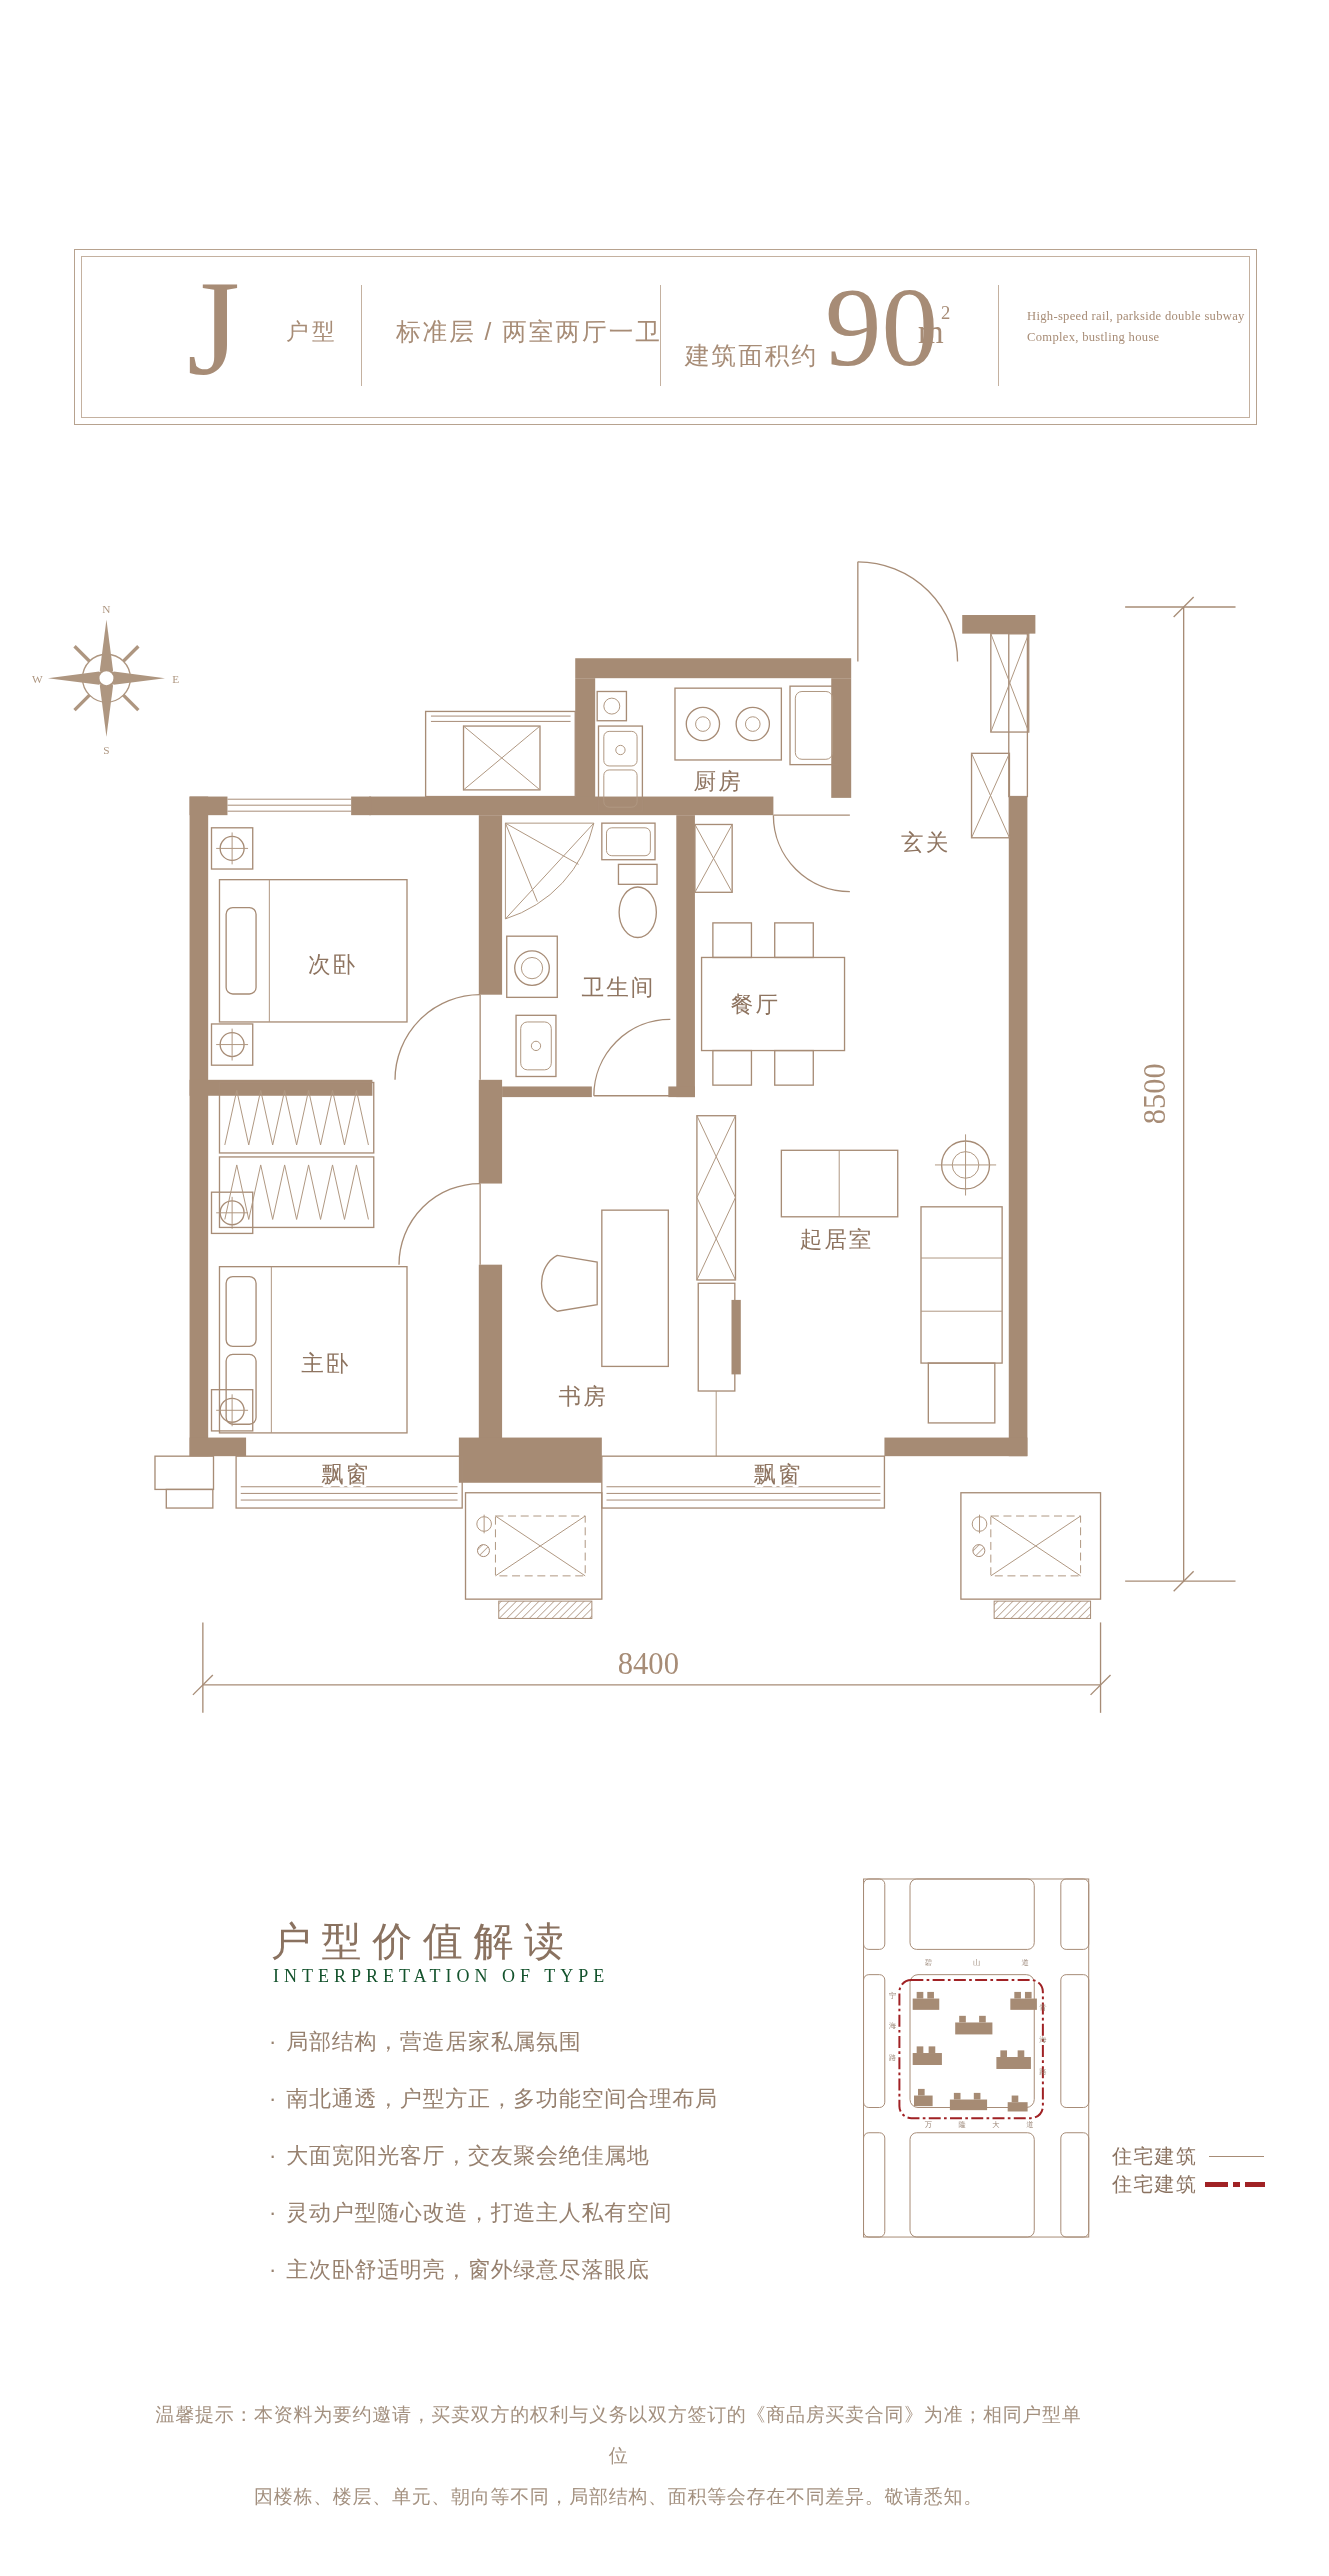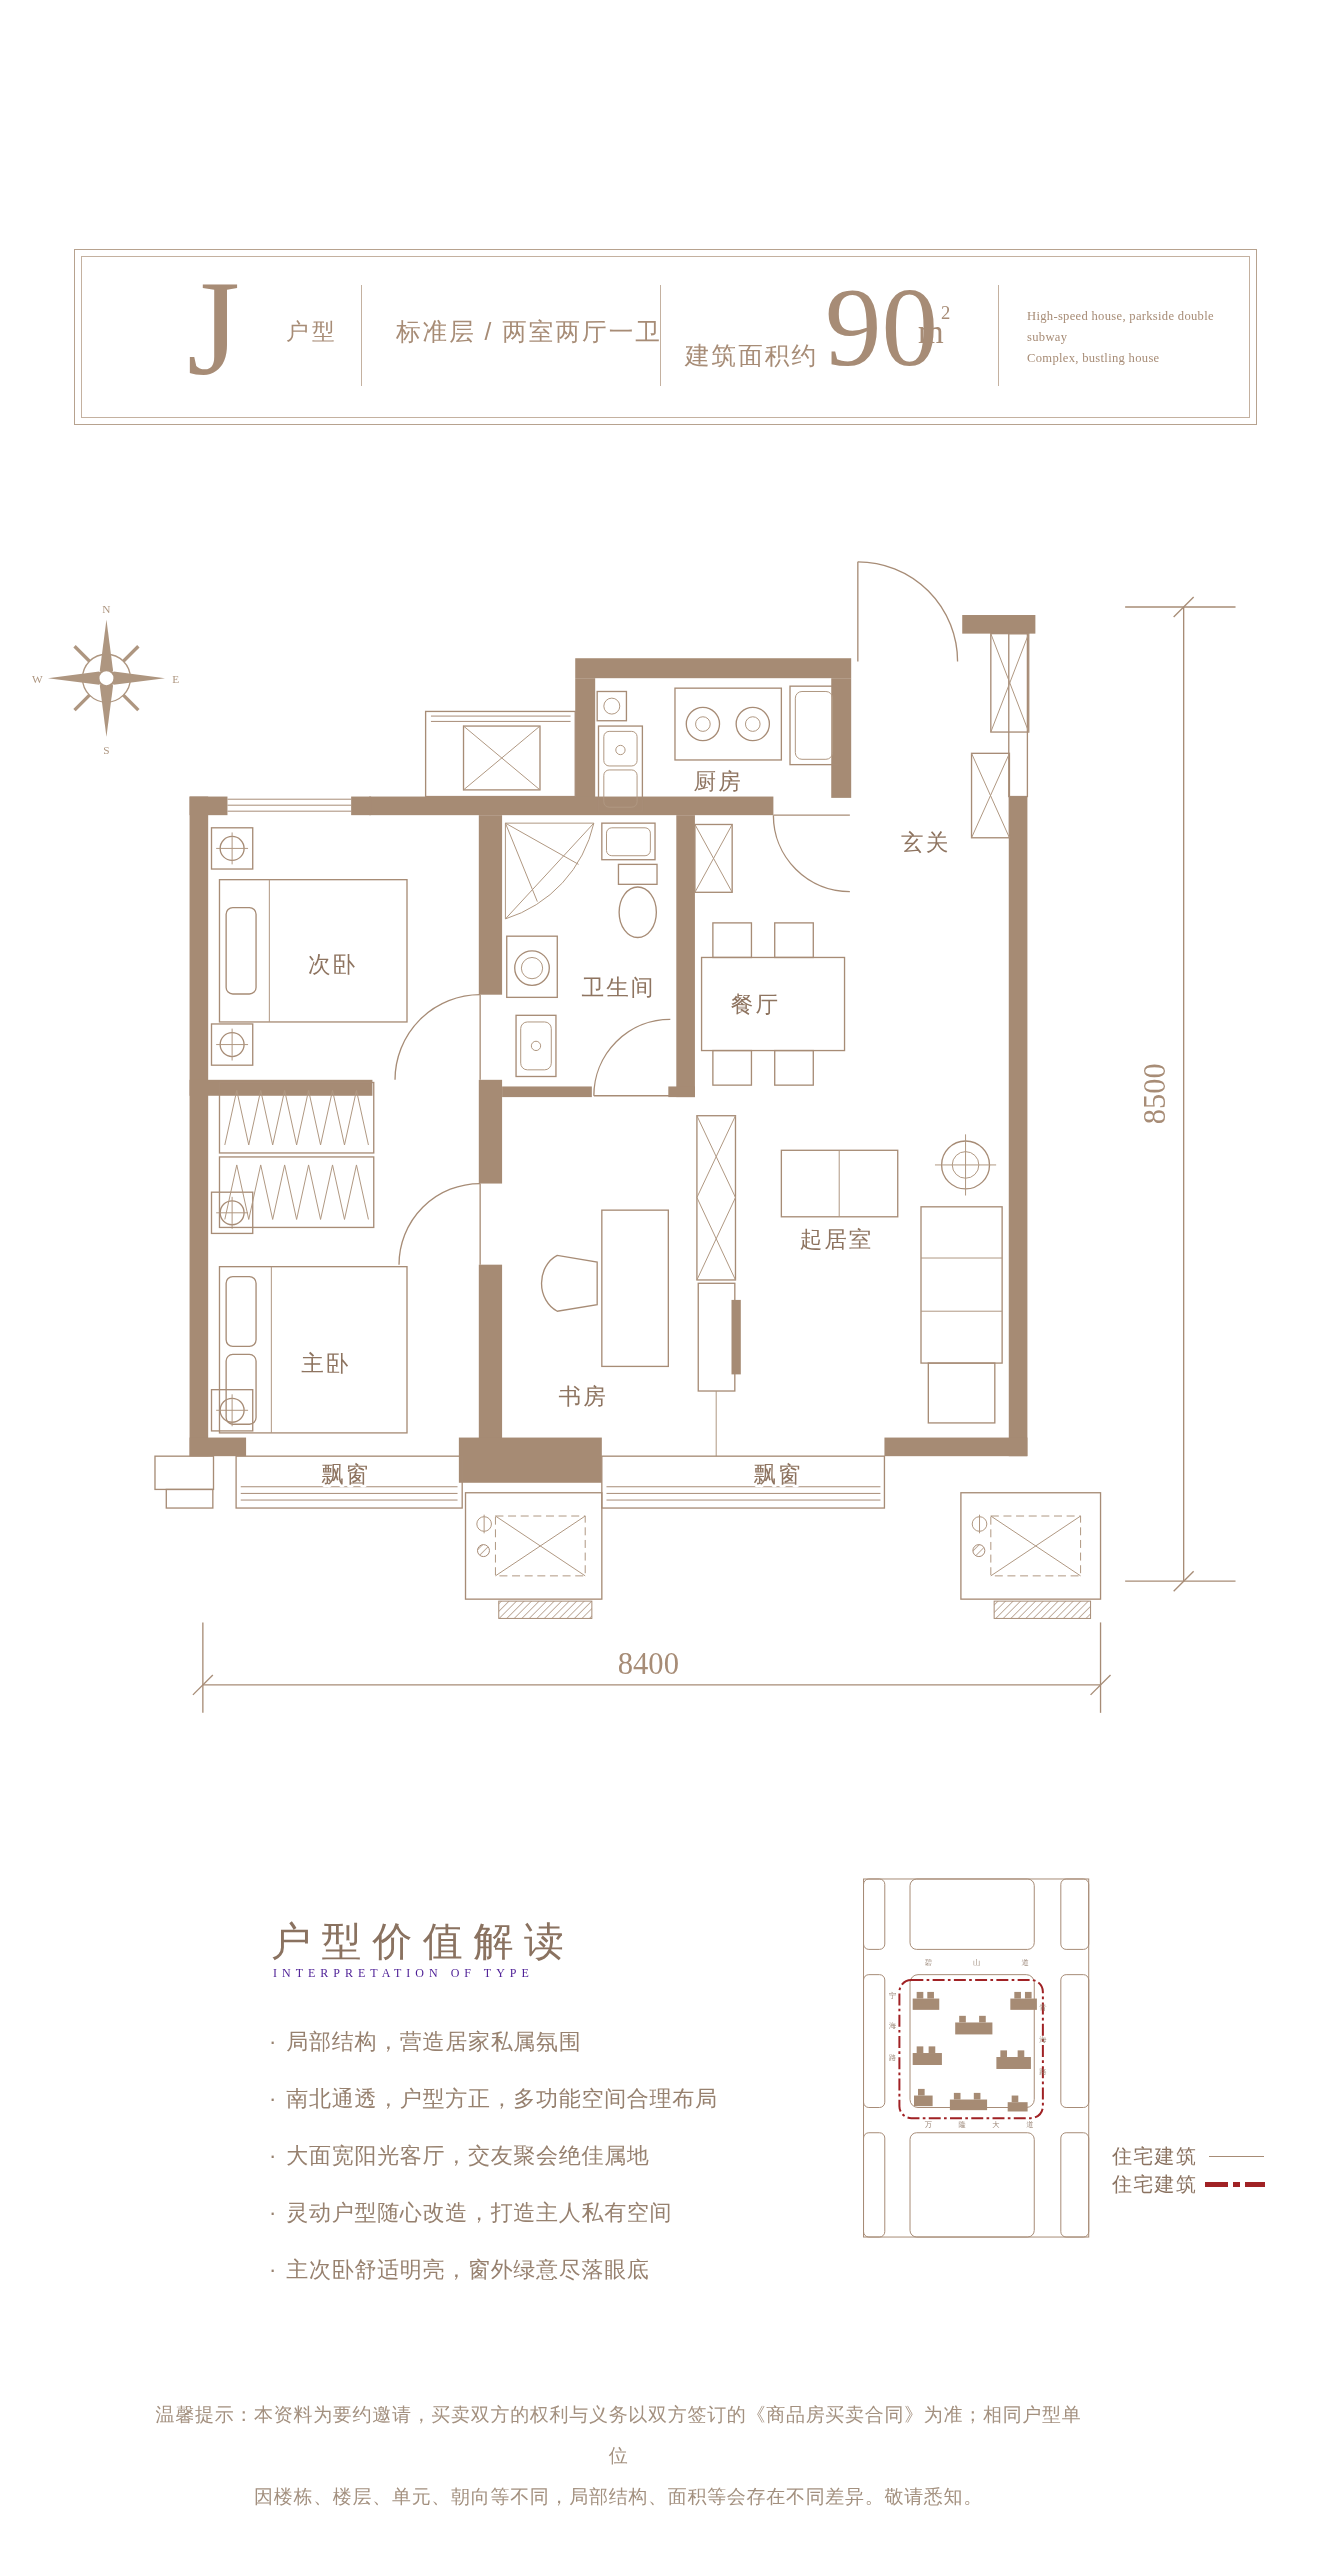--- a/index.html
+++ b/index.html
@@ -30,21 +30,21 @@
   .win{fill:none;stroke:#A78C76;stroke-width:1.5;}
   .rlabel{font-size:34px;fill:#8E7460;text-anchor:middle;letter-spacing:3px;
           paint-order:stroke;stroke:#ffffff;stroke-width:8px;stroke-linejoin:round;}
   .dim{fill:none;stroke:#A78C76;stroke-width:2;}
   .dimtxt{font-family:"Liberation Serif","DejaVu Serif",serif;font-size:46px;fill:#A78C76;text-anchor:middle;}
   .cmp{fill:#AE9680;}
   .cmptxt{font-family:"Liberation Serif","DejaVu Serif",serif;font-size:17px;fill:#AE9680;text-anchor:middle;}
   
   .vs-title{position:absolute;left:271px;top:1914px;font-size:40px;letter-spacing:10.6px;color:#8A7260;text-align:right;}
   .vs-sub{position:absolute;left:273px;top:1966px;font-family:"Liberation Serif","DejaVu Serif",serif;
-          font-size:12px;letter-spacing:5px;color:#4c1d95;}
+          font-size:18px;letter-spacing:5px;color:#14532d;}
   .vs-list{position:absolute;left:269px;top:2013px;list-style:none;margin:0;padding:0;}
   .vs-list li{font-size:22px;line-height:57px;color:#97816F;letter-spacing:0.7px;}
   .vs-list li::before{content:"·";margin-right:9.3px;color:#97816F;}
   
   .smap{position:absolute;left:858px;top:1875px;}
   .legend{position:absolute;left:1112px;width:153px;height:22.6px;display:flex;align-items:center;}
   .lg1{top:2145px;} .lg2{top:2173px;}
   .legend .lab{font-size:20px;color:#8A7260;letter-spacing:1.3px;width:90px;}
   .line-solid{width:55px;height:1.3px;background:#A78C76;margin-left:6.6px;}
   .line-dashdot{width:63px;height:4.7px;margin-left:6.6px;
@@ -64,21 +64,21 @@
     <div class="type-suffix">户型</div>
     <div class="vdiv d1"></div>
     <div class="spec">标准层 / 两室两厅一卫</div>
     <div class="vdiv d2"></div>
     <div class="area-prefix">建筑面积约</div>
     <div class="area-value">90</div>
     <div class="area-unit">m</div>
     <div class="area-sup">2</div>
     <div class="vdiv d3"></div>
     <div class="tagline">
-      <div>High-speed house, parkside double subway</div>
+      <div>High-speed rail, parkside double subway</div>
       <div>Complex, bustling house</div>
     </div>
   </div>
 
   <svg class="plan" width="1330" height="1290" viewBox="0 0 2000 1940">
     <defs>
       <pattern id="hat" width="8" height="8" patternUnits="userSpaceOnUse" patternTransform="rotate(45)">
         <line x1="0" y1="0" x2="0" y2="8" stroke="#A78C76" stroke-width="2"></line>
       </pattern>
     </defs>

